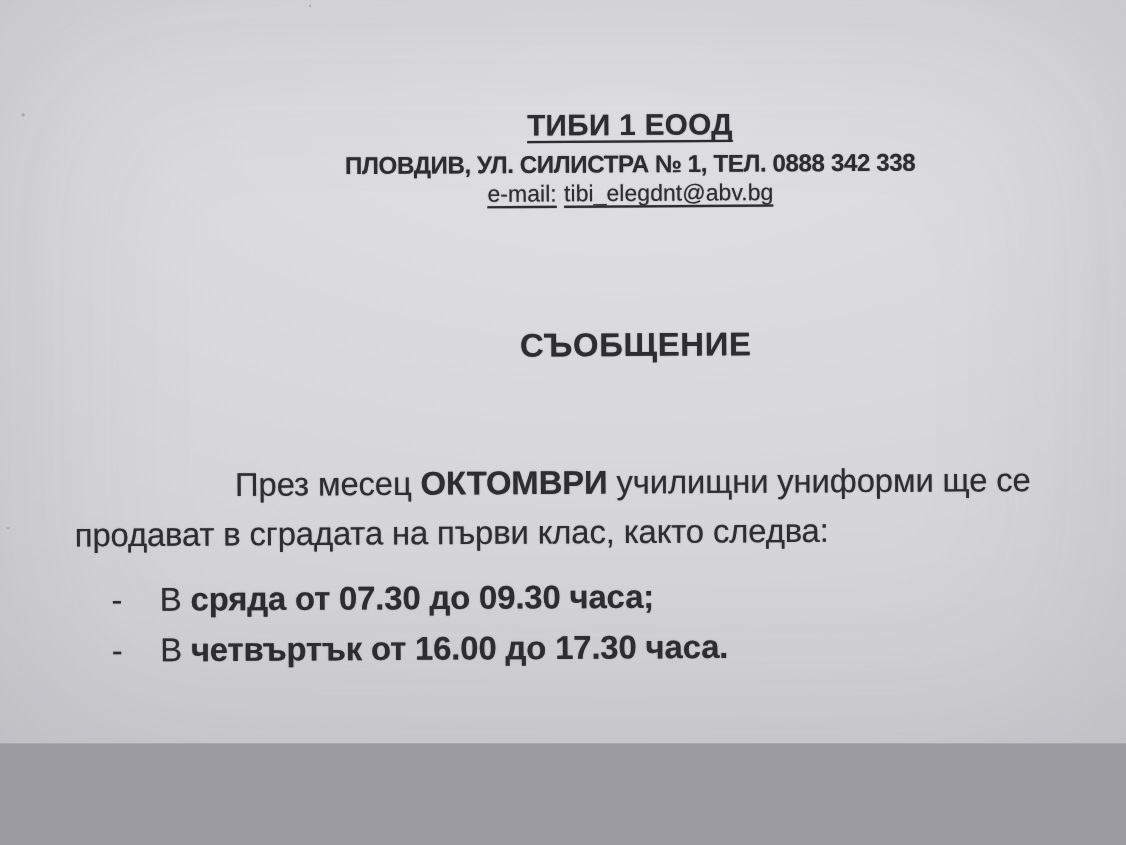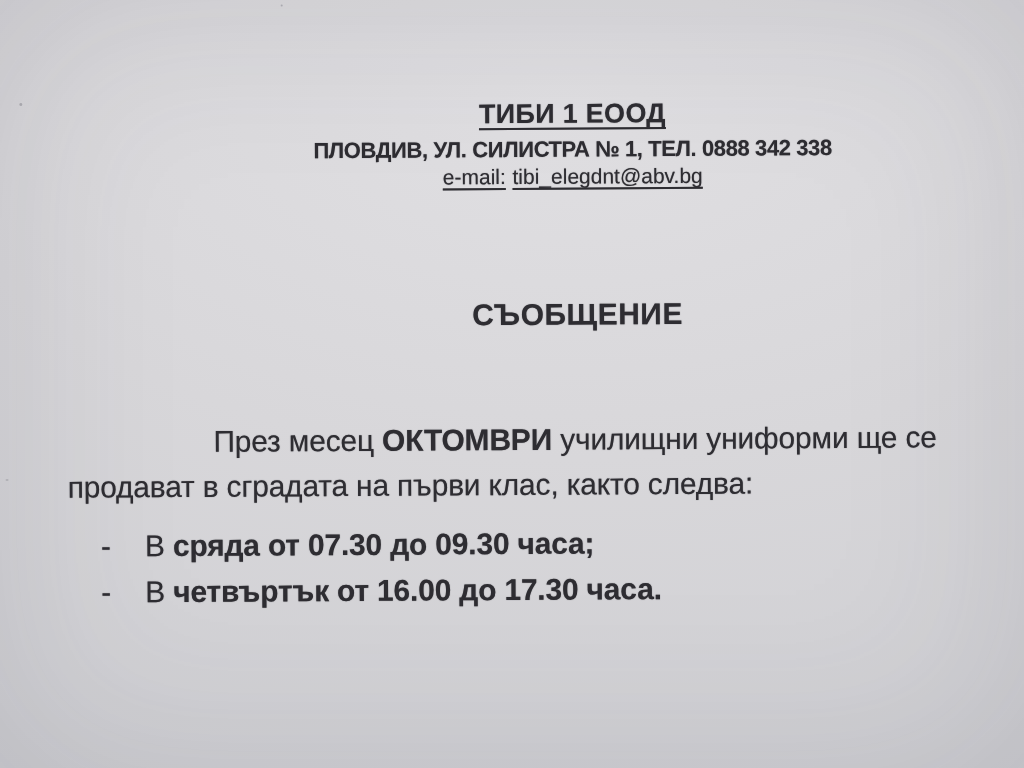--- a/index.html
+++ b/index.html
@@ -8,21 +8,21 @@
     background: #9a9aa0;
     font-family: "Liberation Sans", sans-serif;
   }
   :root {
     --paper: #d8d7da;
     --ink: #2e2d32;
   }
   .stage {
     position: relative;
     width: 1024px;
-    height: 768px;
+    height: 676px;
     overflow: hidden;
     background:
       radial-gradient(130% 95% at 55% 14%, #e0dfe2 0%, var(--paper) 48%, #cfcfd3 100%);
   }
   
   .vignette {
     position: absolute;
     inset: 0;
     pointer-events: none;
     box-shadow: inset 0 0 190px rgba(55, 55, 68, 0.13);

